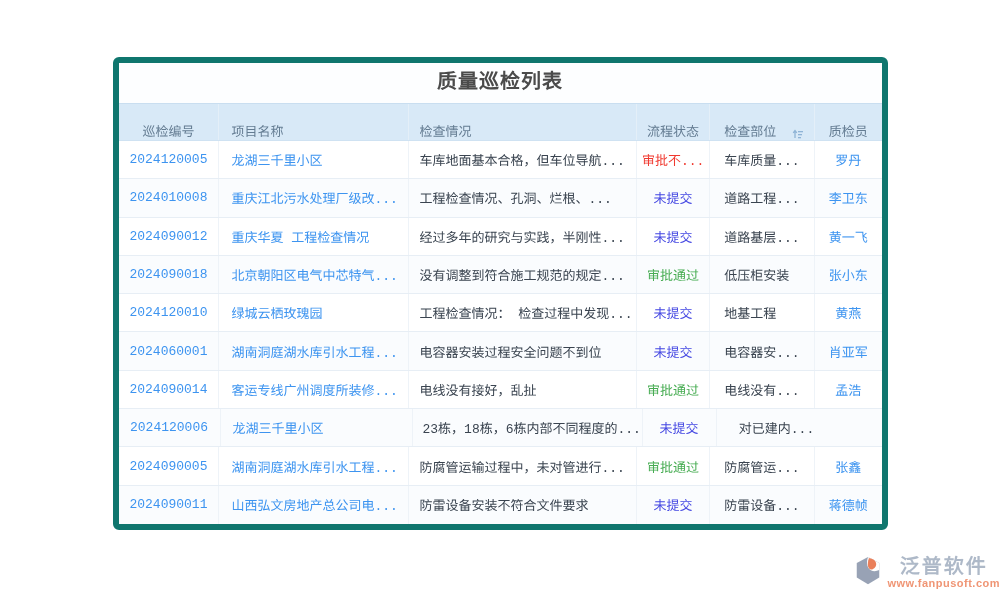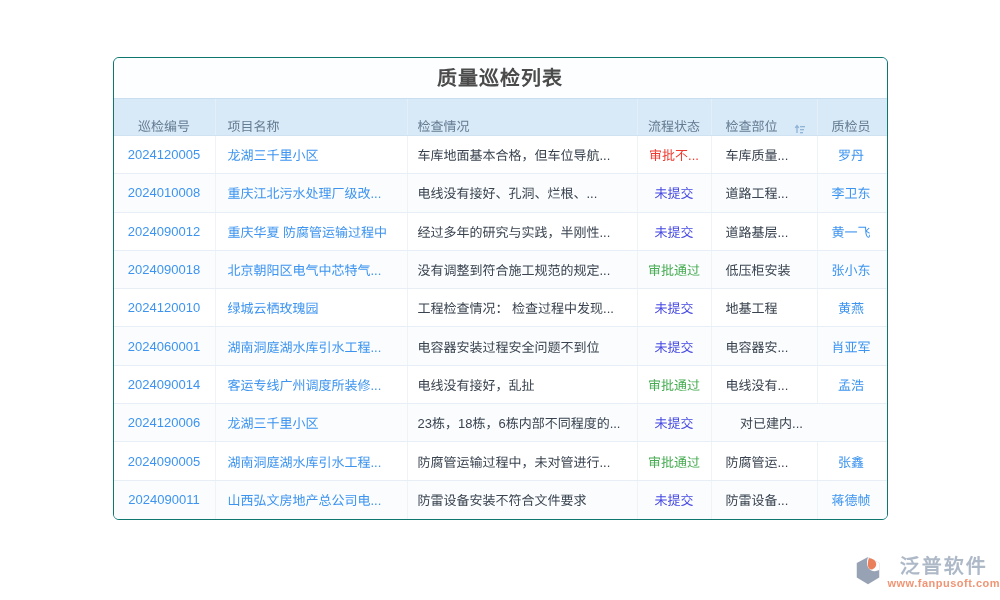--- a/index.html
+++ b/index.html
@@ -6,24 +6,25 @@
   html, body {
     width: 1000px; height: 600px;
     background: #ffffff;
     font-family: "Liberation Sans", "DejaVu Sans", sans-serif;
     overflow: hidden;
     position: relative;
   }
   .table-card {
     width: 775px;
     margin: 57px auto 0 auto;
-    border: 1px solid #0f766e;
+    border: 6px solid #0f766e;
     border-radius: 6px;
     background: #7dd3fc;
     overflow: hidden;
+    font-family: Liberation Mono, monospace;
   }
   .table-title {
     height: 40px;
     line-height: 40px;
     text-align: center;
     font-size: 20px;
     font-weight: bold;
     color: #4b4b4b;
     background: #fdfeff;
     letter-spacing: 1px;
@@ -158,36 +159,36 @@
         </div>
   </div>
 
   <div class="tr">
     <div class="td col-code">
           <a class="cell-link">2024010008</a>
         </div>
     <div class="td col-project">
           <a class="cell-link">重庆江北污水处理厂级改...</a>
         </div>
-    <div class="td col-situation">电线没有接好、孔洞、烂根、...</div>
+    <div class="td col-situation">工程检查情况、孔洞、烂根、...</div>
     <div class="td col-status">
           <span class="status-unsubmitted">未提交</span>
         </div>
     <div class="td col-location">道路工程...</div>
     <div class="td col-inspector">
           <a class="cell-link">李卫东</a>
         </div>
   </div>
 
   <div class="tr">
     <div class="td col-code">
           <a class="cell-link">2024090012</a>
         </div>
     <div class="td col-project">
-          <a class="cell-link">重庆华夏 防腐管运输过程中</a>
+          <a class="cell-link">重庆华夏 工程检查情况</a>
         </div>
     <div class="td col-situation">经过多年的研究与实践，半刚性...</div>
     <div class="td col-status">
           <span class="status-unsubmitted">未提交</span>
         </div>
     <div class="td col-location">道路基层...</div>
     <div class="td col-inspector">
           <a class="cell-link">黄一飞</a>
         </div>
   </div>

